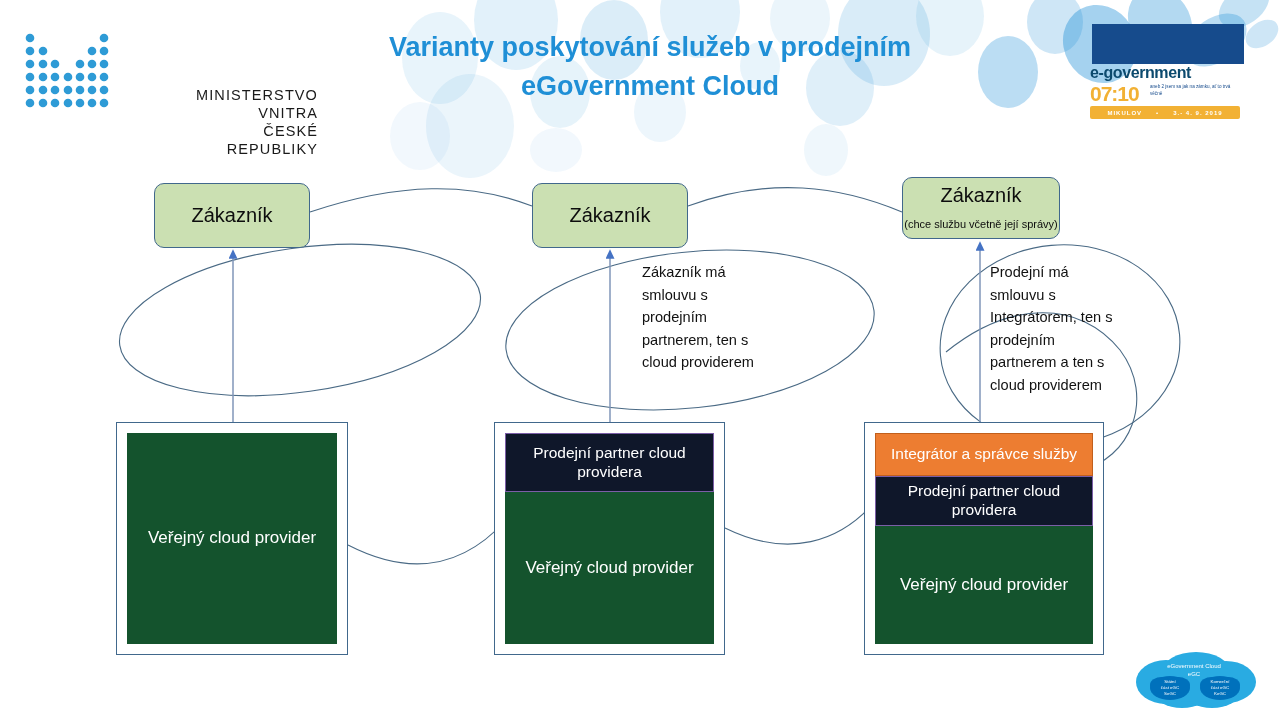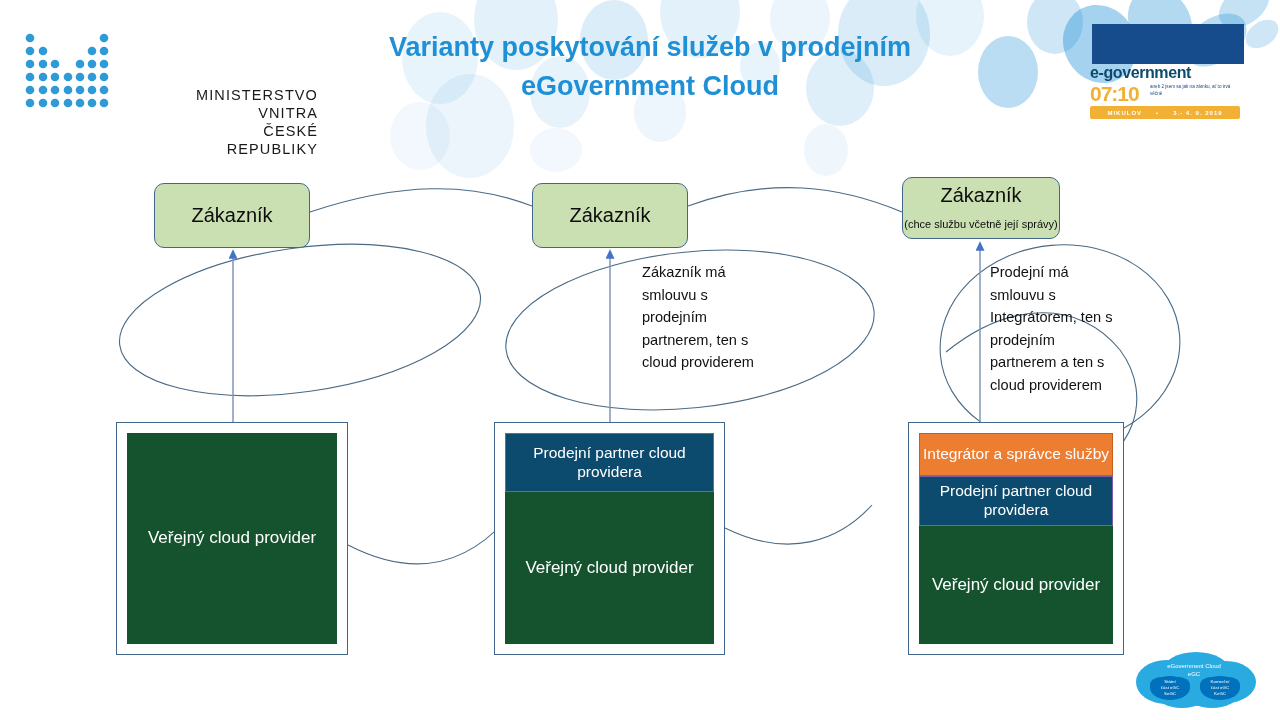--- a/index.html
+++ b/index.html
@@ -88,36 +88,36 @@
 
   
   .grp{
     position:absolute;
     background:#ffffff;
     border:1.6px solid #41688C;
     box-sizing:border-box;
   }
   #grp-1{left:116px;top:422px;width:232px;height:233px;}
   #grp-2{left:494px;top:422px;width:231px;height:233px;}
-  #grp-3{left:864px;top:422px;width:216px;height:233px;margin-left:44px;}
+  #grp-3{left:864px;top:422px;width:240px;height:233px;}
 
   .stack{
     position:absolute;left:10px;top:10px;right:10px;bottom:10px;
     display:flex;flex-direction:column;
   }
   .layer{
     box-sizing:border-box;
     display:flex;align-items:center;justify-content:center;
     text-align:center;
     color:#ffffff;
     font-size:17px;line-height:1.2;
   }
   .layer.small{font-size:15.5px;}
   .layer-public{background:#14532d;flex:1 1 auto;}
-  .layer-partner{background:#0c4a6e;border:1px solid #7B5EA7;}
+  .layer-partner{background:#0f172a;border:1px solid #7B5EA7;}
   .layer-integrator{background:#ED7D31;border:1px solid #C15F1C;}
 
   
   #cloud-logo{position:absolute;left:1126px;top:648px;width:136px;height:62px;}
   .cl-txt{fill:#ffffff;font-family:"Liberation Sans", sans-serif;text-anchor:middle;}
 </style>
 </head>
 <body>
 
 <div id="slide">

